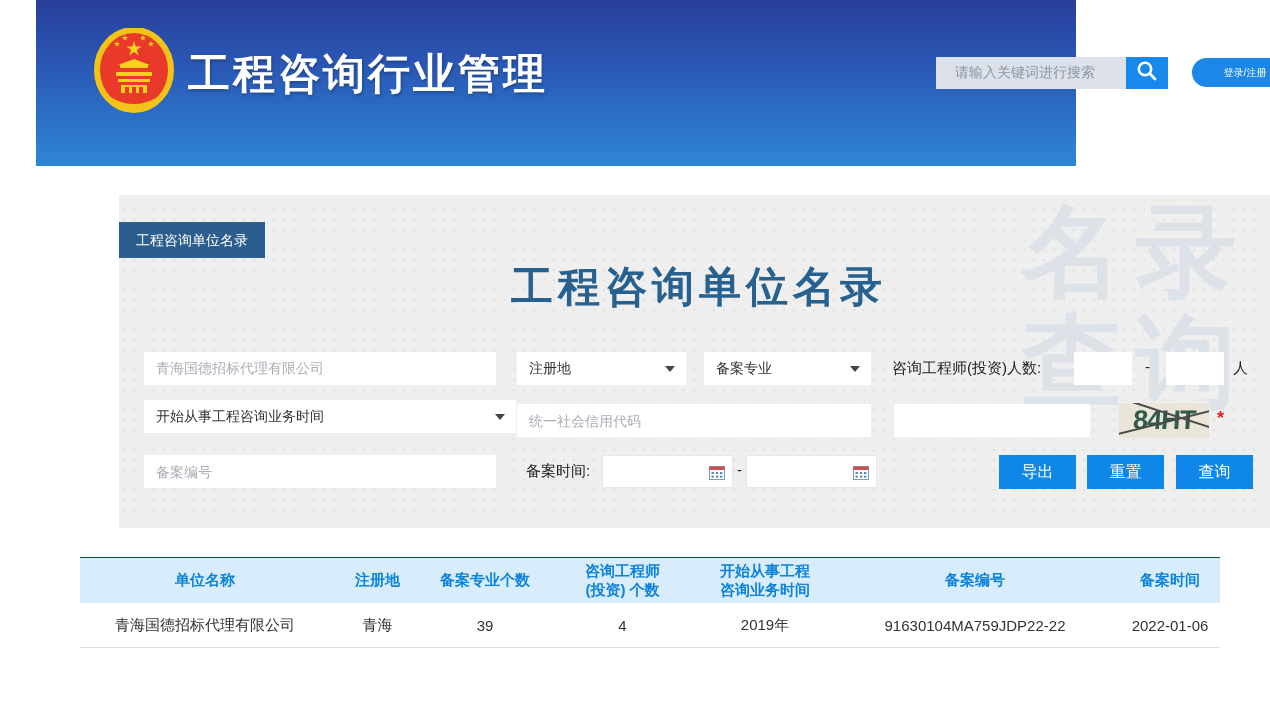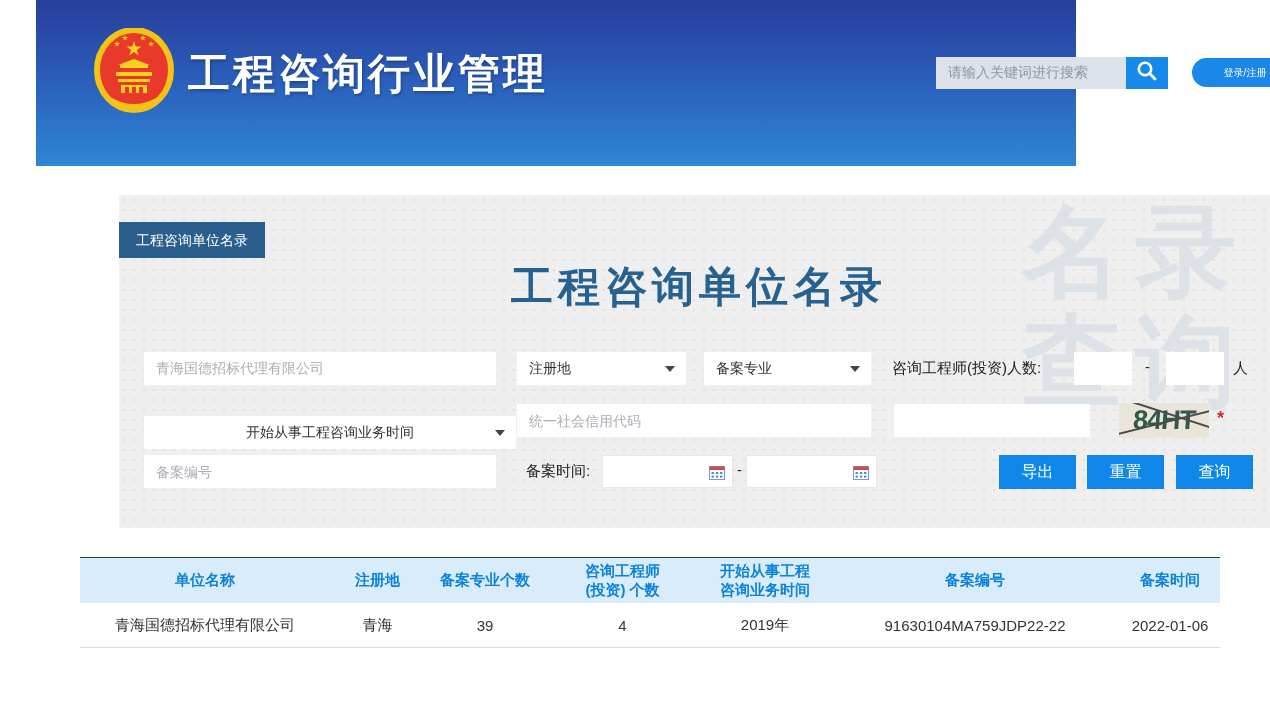--- a/index.html
+++ b/index.html
@@ -7,21 +7,21 @@
               font-family:"Liberation Sans","DejaVu Sans",sans-serif; }
 
   
   #header { position:absolute; left:8px; top:0; width:1040px; height:166px;
             background:linear-gradient(180deg,#283e9b 0%,#2a5cb8 45%,#2e86d6 100%);margin-left:28px; }
   #site-title { position:absolute; left:152px; top:46px; color:#fff; font-size:42px;
                 font-weight:bold; letter-spacing:3px; text-shadow:1px 2px 3px rgba(0,0,0,.25); }
   #logo { position:absolute; left:58px; top:28px; width:80px; height:86px; }
   #search-box { position:absolute; left:900px; top:57px; width:190px; height:32px; background:#dce1ea; }
   #search-box input { width:100%; height:100%; border:none; outline:none; background:transparent;
-                      padding:0 12px; font-size:14px; color:#b91c1c; font-family:Liberation Serif, serif; }
+                      padding:0 19px; font-size:14px; color:#b91c1c; font-family:Liberation Serif, serif; }
   #search-box input::placeholder { color:#8d96a6; }
   #search-btn { position:absolute; left:1090px; top:57px; width:42px; height:32px; background:#1689ea;
                 display:flex; align-items:center; justify-content:center; cursor:pointer; }
   #login-btn { position:absolute; left:1156px; top:58px; width:106px; height:29px; border-radius:15px;
                background:#1b87e8; color:#fff; font-size:10px; display:flex; align-items:center;
                justify-content:center; cursor:pointer; }
 
   
   #panel { position:absolute; left:80px; top:195px; width:1160px; height:333px;
            background:#efefef;
@@ -131,21 +131,21 @@
   <div class="sel" style="left:585px; top:157px; width:167px;">
     <span>备案专业</span>
     <span class="caret"></span>
   </div>
   <div class="form-label" style="left:773px; top:164px;">咨询工程师(投资)人数:</div>
   <input class="mini-input" style="left: 955px; top: 157px;">
   <div class="form-label" style="left:1026px; top:163px;">-</div>
   <input class="mini-input" style="left: 1047px; top: 157px;">
   <div class="form-label" style="left:1114px; top:164px;">人</div>
 
-  <div class="sel" style="left:25px; top:221px; width:372px;justify-content:center;">
+  <div class="sel" style="left:25px; top:205px; width:372px;">
     <span>开始从事工程咨询业务时间</span>
     <span class="caret"></span>
   </div>
   <input class="txt-input" style="left: 398px; top: 209px; width: 354px;" placeholder="统一社会信用代码">
   <input class="txt-input" style="left: 775px; top: 209px; width: 196px;">
   <div id="captcha-img">
     <span id="captcha-text">84HT</span>
     <span class="strike1"></span>
     <span class="strike2"></span>
   </div>

